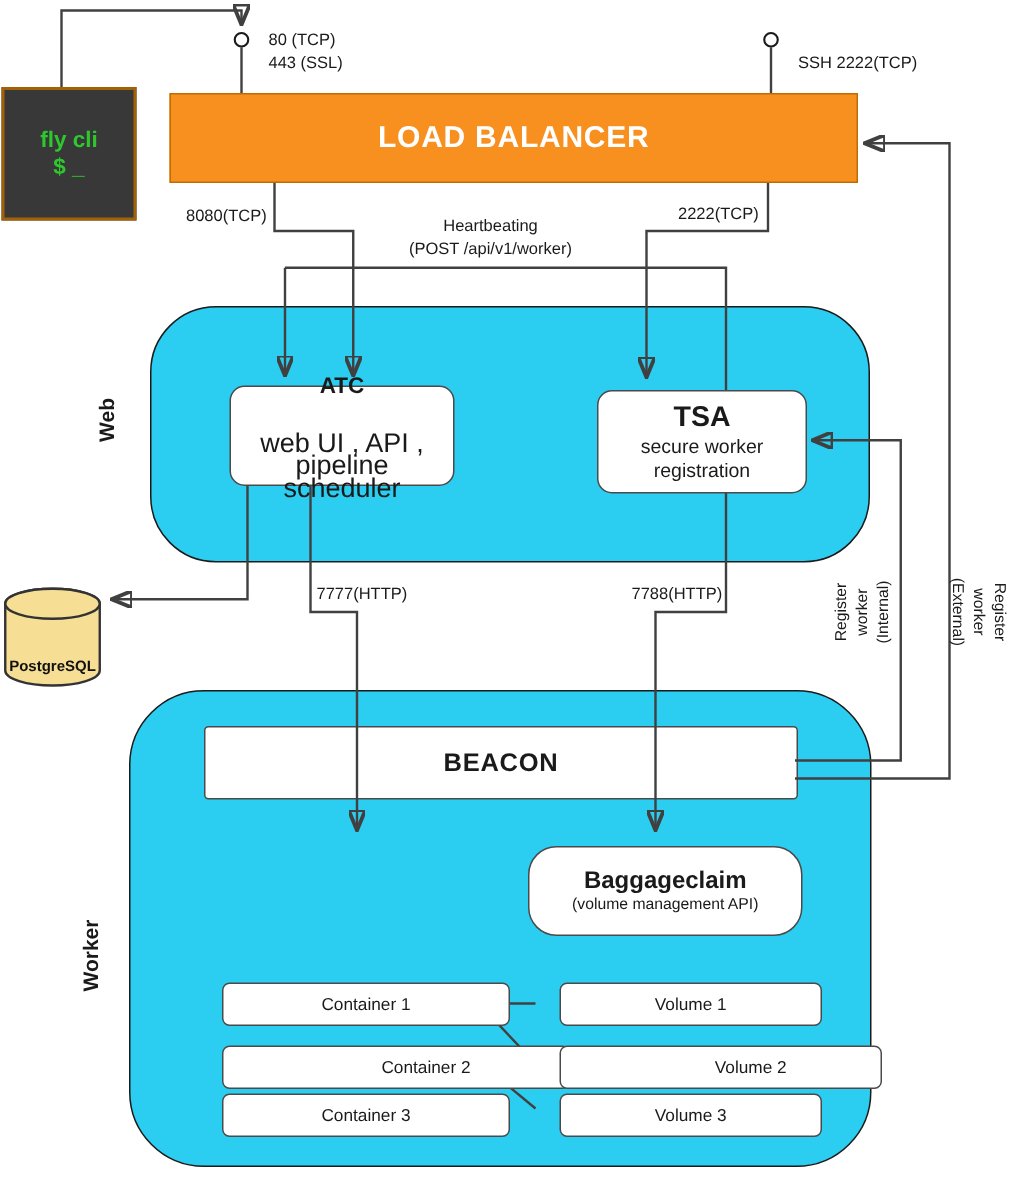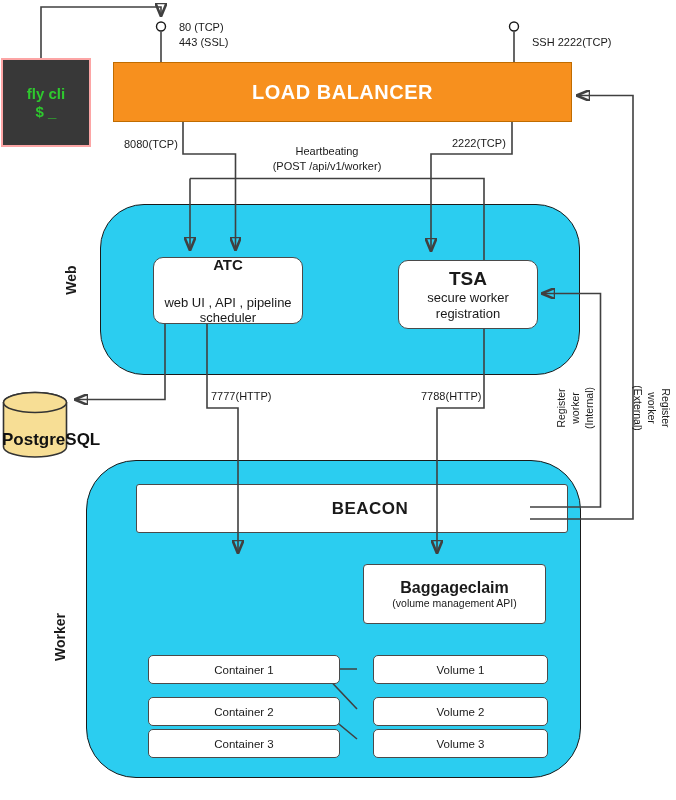--- a/index.html
+++ b/index.html
@@ -11,61 +11,61 @@
   
   .group-box{
     position:absolute;background:var(--cyan,#2bcdf0);
     border:1.5px solid #1a1a1a;z-index:1;
   }
   #web-box{left:100px;top:204px;width:478px;height:169px;border-radius:44px;}
   #worker-box{left:86px;top:460px;width:493px;height:316px;border-radius:50px;}
   
   #flycli{
     left:1px;top:58px;width:86px;height:85px;background:var(--terminal_bg,#383838);
-    border:2px solid #fca5a5;z-index:4;display:flex;flex-direction:column;
+    border:2px solid #a16207;z-index:4;display:flex;flex-direction:column;
     align-items:center;justify-content:center;gap:1px;
     color:var(--terminal_green,#2ec82e);font-weight:bold;font-size:15px;
   }
   
   #load-balancer{
     left:113px;top:62px;width:457px;height:58px;background:var(--orange,#f7901e);
     border:1px solid #c06c00;z-index:4;display:flex;align-items:center;justify-content:center;
     color:#fff;font-weight:bold;font-size:20px;letter-spacing:.5px;
   }
   
   .node{
     position:absolute;background:#fff;border:1.5px solid #4a4a4a;z-index:4;
     display:flex;flex-direction:column;align-items:center;justify-content:center;
     text-align:center;
   }
   .node .title{font-weight:bold;}
   #atc{left:153px;top:257px;width:148px;height:65px;border-radius:10px;gap:22px;}
   #atc .title{font-size:15px;}
-  #atc .sub{font-size:13px;line-height:15px;padding:0 4px;}
+  #atc .sub{font-size:18px;line-height:15px;padding:0 4px;}
   #tsa{left:398px;top:260px;width:138px;height:67px;border-radius:10px;}
   #tsa .title{font-size:19px;}
   #tsa .sub{font-size:13px;line-height:16px;}
   #beacon{left:136px;top:484px;width:394px;height:47px;border-radius:3px;}
   #beacon .title{font-size:17px;letter-spacing:.5px;}
   #garden{left:132px;top:564px;width:190px;height:58px;border-radius:9px;}
-  #baggageclaim{left:363px;top:564px;width:181px;height:58px;border-radius:4px;}
+  #baggageclaim{left:352px;top:564px;width:181px;height:58px;border-radius:19px;}
   #garden .title,#baggageclaim .title{font-size:16px;}
   #garden .sub,#baggageclaim .sub{font-size:10.5px;}
   .slot{
     position:absolute;background:#fff;border:1.2px solid #4a4a4a;border-radius:5px;z-index:4;
     display:flex;align-items:center;justify-content:center;font-size:11.5px;margin-left:16px;
   }
   .slot.c{left:132px;width:190px;height:27px;}
   .slot.v{left:357px;width:173px;height:27px;}
-  .r1{top:655px;} .r2{top:697px;} .r3{top:729px;}
+  .r1{top:655px;} .r2{top:697px;padding-left:40px;} .r3{top:729px;}
   
   #postgres{left:2px;top:391px;width:66px;height:68px;z-index:4;}
   #postgres .pg-label{
     position:absolute;left:0;right:0;bottom:9px;text-align:center;
-    font-size:17px;font-weight:bold;color:#111;
+    font-size:10px;font-weight:bold;color:#111;
   }
   
   .edge-label{position:absolute;z-index:5;font-size:11px;line-height:15px;white-space:pre-line;}
   #lbl-port-http{left:179px;top:20px;}
   #lbl-port-ssh{left:532px;top:35px;}
   #lbl-8080{left:124px;top:137px;}
   #lbl-heartbeat{left:246px;top:144px;width:162px;text-align:center;}
   #lbl-2222{left:452px;top:136px;}
   #lbl-7777{left:211px;top:389px;}
   #lbl-7788{left:421px;top:389px;}
@@ -88,21 +88,21 @@
   #pg-shape .body{fill:var(--postgres_fill,#f7de95);stroke:#333;stroke-width:1.6px;}
 </style>
 </head>
 <body>
 
 <div id="canvas">
 
   <div class="group-box" id="web-box"></div>
   <div class="group-box" id="worker-box"></div>
 
-  <div class="node" id="beacon" style="z-index:2;padding-left:36px;">
+  <div class="node" id="beacon" style="z-index:2;">
     <div class="title">BEACON</div>
   </div>
 
   <svg id="wires" width="676" height="800" viewBox="0 0 676 800">
     <defs>
       <marker id="arr" markerWidth="9" markerHeight="7" refX="7.5" refY="3.5" orient="auto">
         <path d="M0,0 L8.5,3.5 L0,7 Z" fill="#1a1a1a"></path>
       </marker>
     </defs>
 

